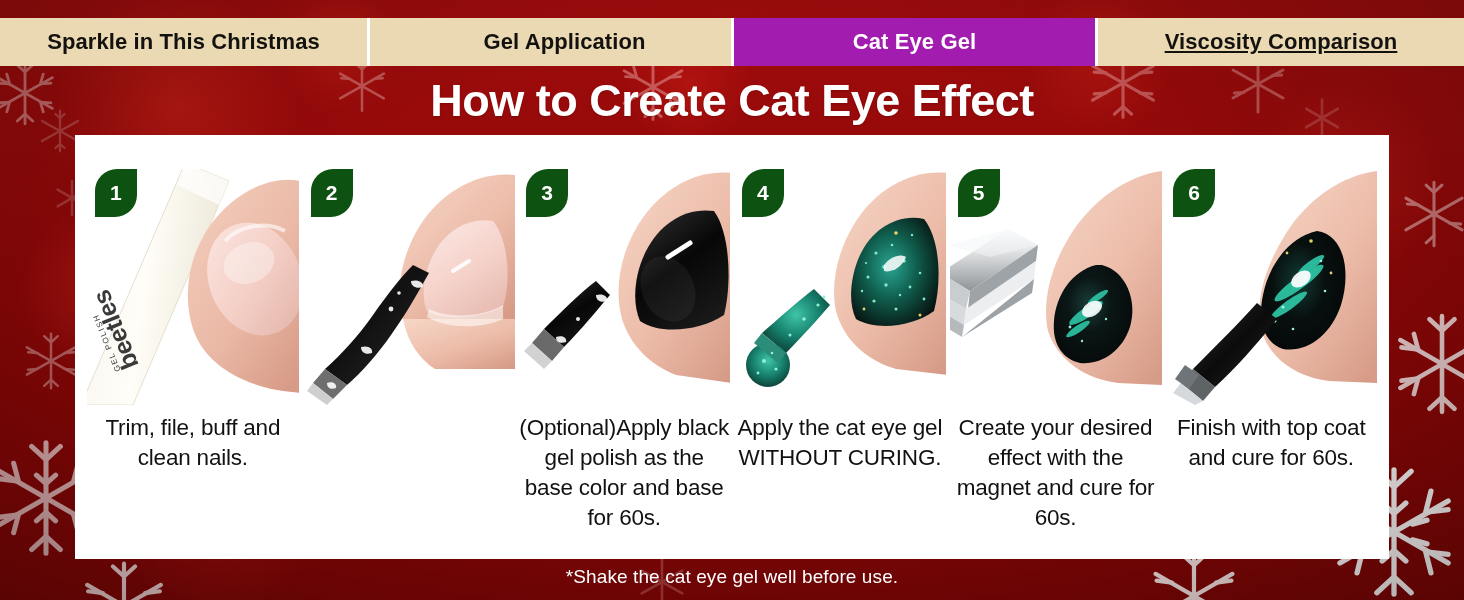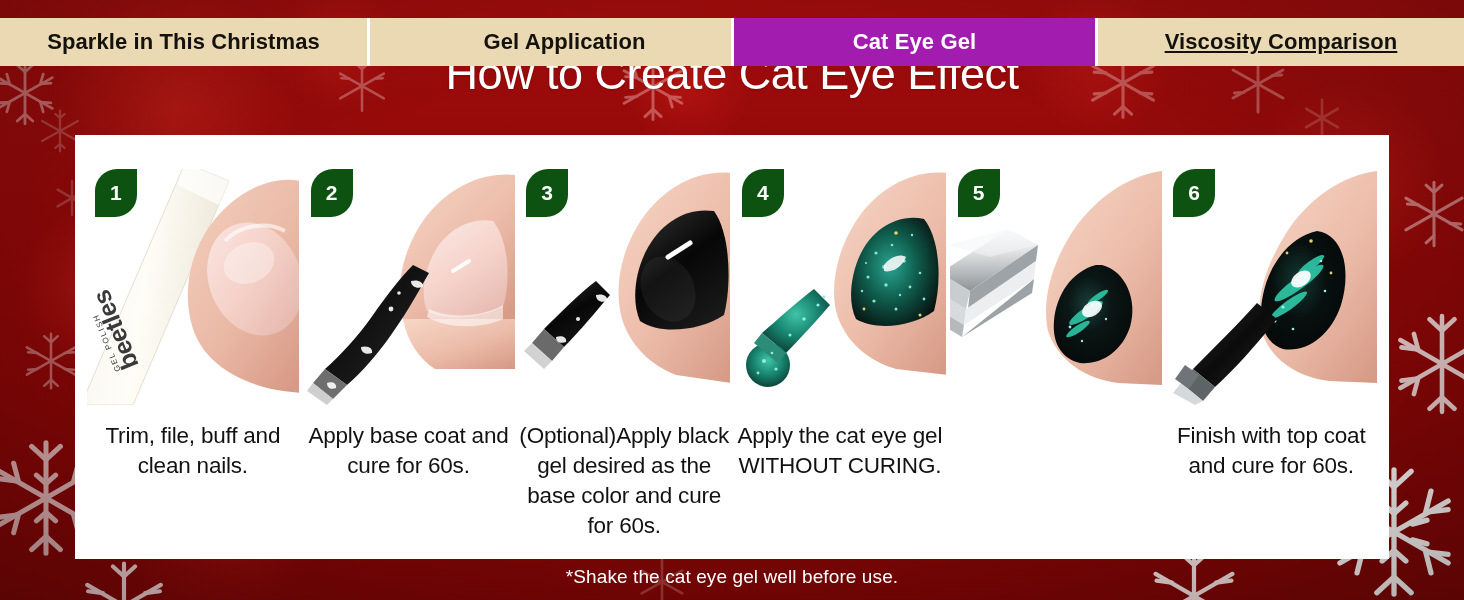--- a/index.html
+++ b/index.html
@@ -68,26 +68,26 @@
   .tab.active    { background: #a21caf; color: #ffffff; }
 
   .tab-1 { width: 370px; }
   .tab-2 { width: 364px; padding-left: 28px; }
   .tab-3 { width: 364px; }
   .tab-4 { width: 366px; }
 
   
   .headline {
     position: absolute;
-    top: 48px; left: 0;
+    top: 75px; left: 0;
     width: 1464px;
     text-align: center;
     color: #ffffff;
     font-size: 45px;
-    font-weight: normal;
+    font-weight: bold;
     letter-spacing: -0.5px;
     z-index: 4;
     text-shadow: 0 1px 2px rgba(0,0,0,0.18);
   }
 
   
   .card {
     position: absolute;
     left: 75px;
     top: 135px;
@@ -133,21 +133,21 @@
     display: flex;
     align-items: center;
     justify-content: center;
     color: #ffffff;
     font-size: 21px;
     font-weight: bold;
     z-index: 3;
   }
 
   .caption {
-    margin-top: 16px;
+    margin-top: 8px;
     width: 210px;
     text-align: center;
     color: #121212;
     font-size: 22.5px;
     line-height: 30px;
     letter-spacing: -0.2px;
   }
 
   .footnote {
     position: absolute;
@@ -402,21 +402,20 @@
               <path d="M58 178 c8 -2 12 2 11 6 c-6 2 -11 0 -11 -6z"></path>
               <circle cx="88" cy="140" r="2.4"></circle>
               <circle cx="96" cy="124" r="1.8"></circle>
               <path d="M24 214 c6 -2 10 1 9 5 c-5 2 -9 0 -9 -5z"></path>
             </g>
           </svg>
           <div class="badge">
             <span>2</span>
           </div>
         </div>
-        <div class="caption">Apply base coat and cure for 60s.</div>
       </div>
 
       <div class="step">
         <div class="photo">
           <svg class="art" viewBox="0 0 212 236">
             <defs>
               <linearGradient id="s3skin" x1="0.1" y1="0" x2="0.9" y2="1">
                 <stop offset="0" stop-color="#f6d4c4"></stop>
                   <stop offset="0.55" stop-color="#ecbca9"></stop>
                   <stop offset="1" stop-color="#d79c88"></stop>
@@ -441,21 +440,21 @@
             <g fill="#ffffff" opacity=".9">
               <path d="M78 126 c8 -2 12 2 11 6 c-6 2 -11 0 -11 -6z"></path>
               <path d="M38 168 c7 -2 11 1 10 5 c-6 2 -10 0 -10 -5z"></path>
               <circle cx="60" cy="150" r="2"></circle>
             </g>
           </svg>
           <div class="badge">
             <span>3</span>
           </div>
         </div>
-        <div class="caption">(Optional)Apply black gel desired as the base color and cure for 60s.</div>
+        <div class="caption">(Optional)Apply black gel polish as the base color and base for 60s.</div>
       </div>
 
       <div class="step">
         <div class="photo">
           <svg class="art" viewBox="0 0 212 236">
             <defs>
               <linearGradient id="s4skin" x1="0.1" y1="0" x2="0.9" y2="1">
                 <stop offset="0" stop-color="#f6d4c4"></stop>
                   <stop offset="0.55" stop-color="#ecbca9"></stop>
                   <stop offset="1" stop-color="#d79c88"></stop>
@@ -565,20 +564,21 @@
             <path d="M-14 122 L16 140 L14 156 L-16 138 Z" fill="#d8dbde"></path>
             <path d="M16 140 L86 92 L84 110 L14 156 Z" fill="#eceeef"></path>
             <path d="M14 156 L-16 138 L-18 150 L12 168 Z" fill="#b5b9bc"></path>
             <path d="M12 168 L84 110 L82 124 L12 168 Z" fill="#9da2a6"></path>
             <path d="M-2 76 L58 60 L88 76 L40 88 Z" fill="#f4f6f7" opacity=".5"></path>
           </svg>
           <div class="badge">
             <span>5</span>
           </div>
         </div>
+        <div class="caption">Create your desired effect with the magnet and cure for 60s.</div>
       </div>
 
       <div class="step">
         <div class="photo">
           <svg class="art" viewBox="0 0 212 236">
             <defs>
               <linearGradient id="s6skin" x1="0.1" y1="0" x2="0.9" y2="1">
                 <stop offset="0" stop-color="#f6d4c4"></stop>
                   <stop offset="0.55" stop-color="#ecbca9"></stop>
                   <stop offset="1" stop-color="#d79c88"></stop>

